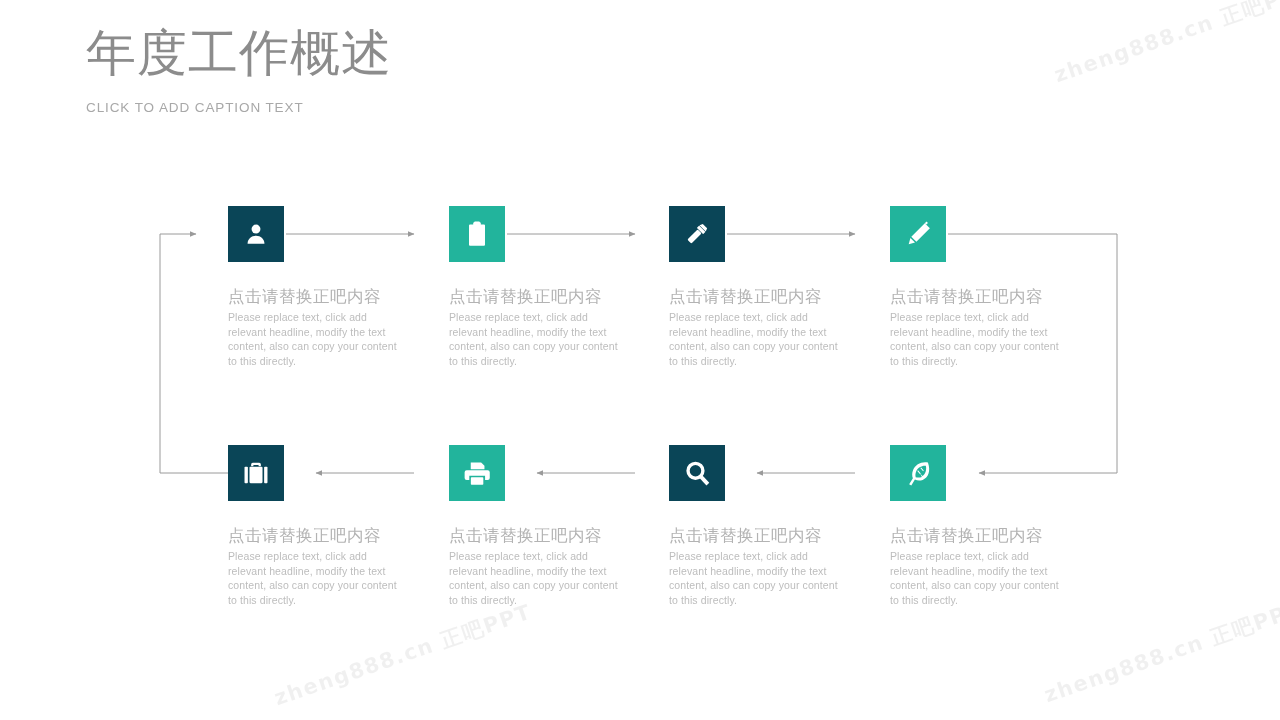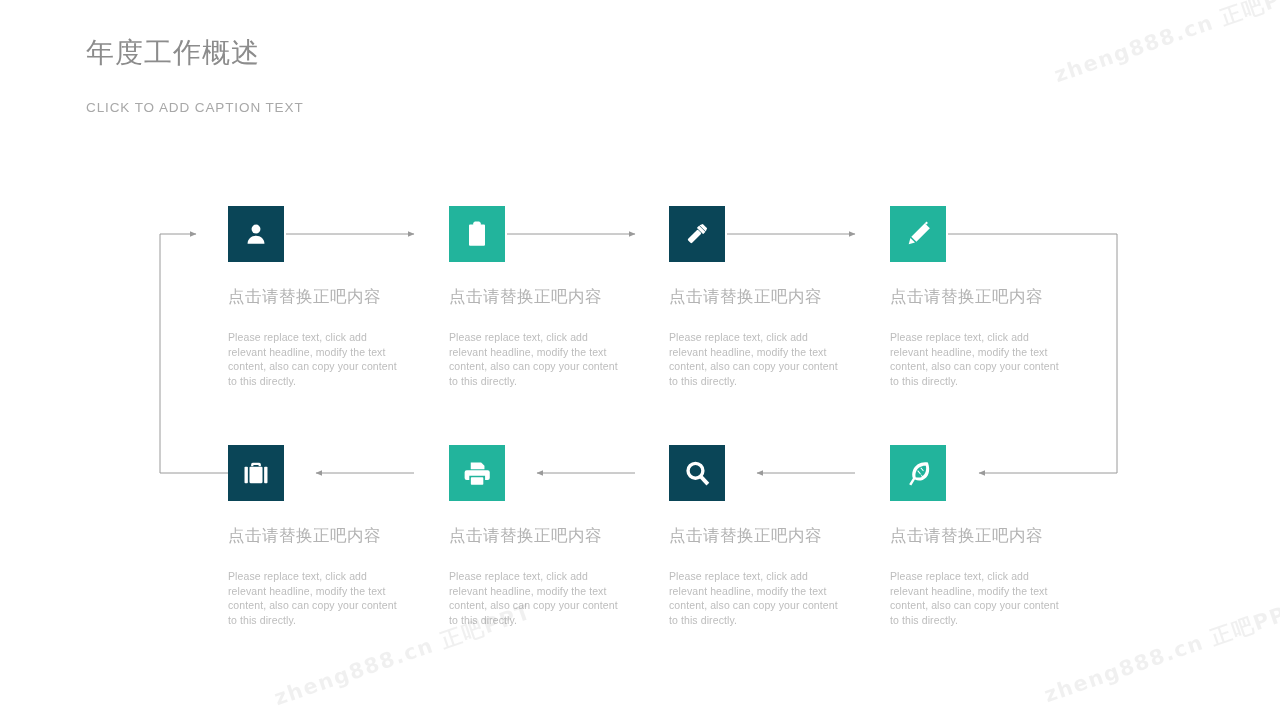--- a/index.html
+++ b/index.html
@@ -15,21 +15,21 @@
     position: relative;
   }
 
   
   #title-block {
     position: absolute;
     left: 86px;
     top: 30px;
   }
   #page-title {
-    font-size: 28px;
+    font-size: 50px;
     line-height: 46px;
     color: #8c8c8c;
     font-weight: 400;
     letter-spacing: 1px;
     white-space: nowrap;
   }
   #page-subtitle {
     margin-top: 24px;
     font-size: 13.5px;
     line-height: 16px;
@@ -74,21 +74,21 @@
   .node-heading {
     margin-top: 24px;
     font-size: 16.5px;
     line-height: 20px;
     color: #b3b3b3;
     font-weight: 400;
     letter-spacing: 0.5px;
     white-space: nowrap;
   }
   .node-body {
-    margin-top: 24px;
+    margin-top: 4px;
     font-size: 10.5px;
     line-height: 14.5px;
     color: #bdbdbd;
     width: 178px;
     letter-spacing: 0.1px;
   }
 
   
   .watermark {
     position: absolute;

